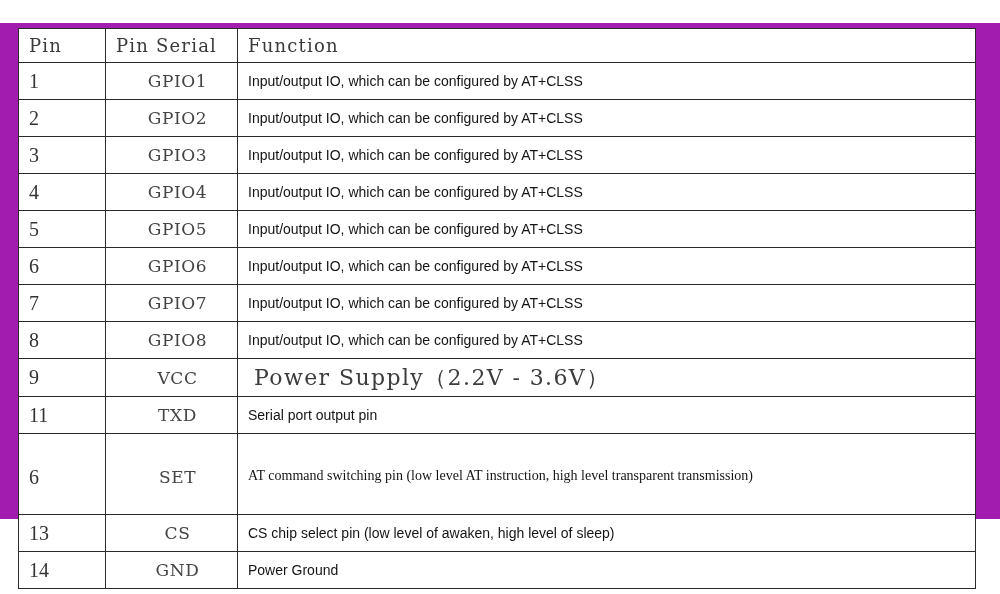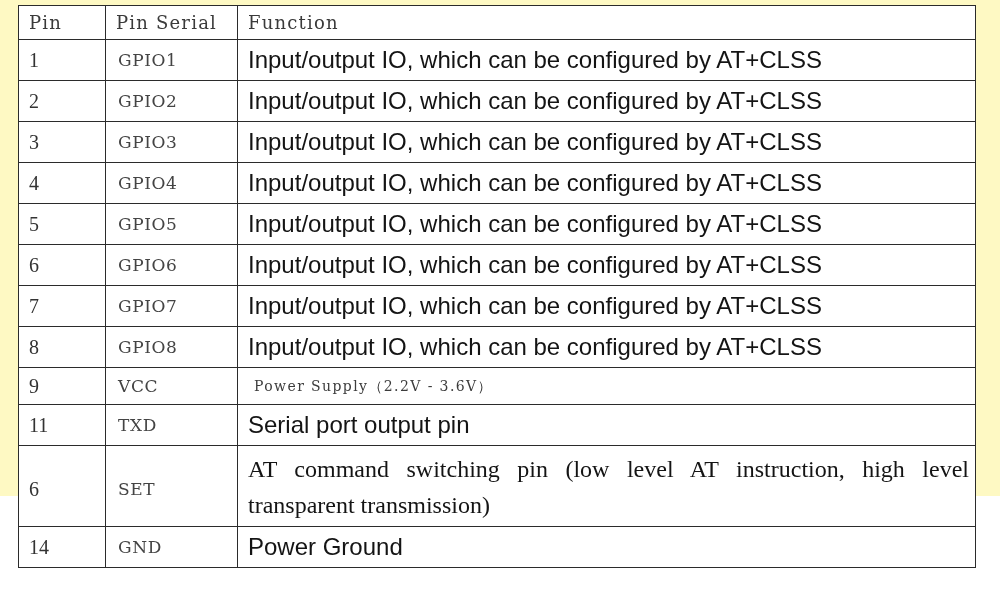--- a/index.html
+++ b/index.html
@@ -10,21 +10,22 @@
   body {
     width: 1000px;
     height: 594px;
     overflow: hidden;
     font-family: "Liberation Serif", serif;
   }
   .page {
     position: relative;
     width: 1000px;
     height: 496px;
-    background: #fef9c3;
+    background: #a21caf;
+    margin-top: 23px;
   }
   table.pin-table {
     position: absolute;
     left: 18px;
     top: 5px;
     width: 957px;
     border-collapse: collapse;
     table-layout: fixed;
     background: #ffffff;
   }
@@ -63,41 +64,41 @@
     white-space: nowrap;
   }
 
   
   .name-cell {
     font-family: "DejaVu Serif", "Liberation Serif", serif;
     font-size: 17px;
     color: #444444;
     letter-spacing: 0.6px;
     padding-left: 12px !important;
-    text-align: left;
+    text-align: center;
     white-space: nowrap;
   }
 
   
   .func-cell {
     font-family: "Liberation Sans", sans-serif;
-    font-size: 24px;
+    font-size: 14px;
     color: #141414;
     padding: 2px 10px 2px 10px !important;
     text-align: left;
     line-height: 1.5;
   }
   .func-cell.justify {
     text-align: justify;
     text-align-last: left;
     padding-right: 6px !important;
   }
   .func-cell.mono-serif {
     font-family: "DejaVu Serif", "Liberation Serif", serif;
-    font-size: 14px;
+    font-size: 22px;
     color: #3c3c3c;
     letter-spacing: 1.4px;
     padding-left: 16px !important;
   }
   .row-tall td { height: 74px; }
   .row-vtop td { vertical-align: top; }
   .row-vtop .pin-cell,
   .row-vtop .name-cell { padding-top: 6px !important; }
   .row-vtop .func-cell { padding-top: 4px !important; font-family: Liberation Serif, serif; }
 </style>
@@ -168,19 +169,24 @@
         <td class="pin-cell">11</td>
         <td class="name-cell">TXD</td>
         <td class="func-cell">Serial port output pin</td>
       </tr>
       <tr class="row-tall row-vtop">
         <td class="pin-cell">6</td>
         <td class="name-cell">SET</td>
         <td class="func-cell justify">AT command switching pin (low level AT instruction, high level transparent transmission)</td>
       </tr>
       <tr>
+        <td class="pin-cell">13</td>
+        <td class="name-cell">CS</td>
+        <td class="func-cell">CS chip select pin (low level of awaken, high level of sleep)</td>
+      </tr>
+      <tr>
         <td class="pin-cell">14</td>
         <td class="name-cell">GND</td>
         <td class="func-cell">Power Ground</td>
       </tr>
     </tbody>
   </table>
 </div>
 
 </body></html>

